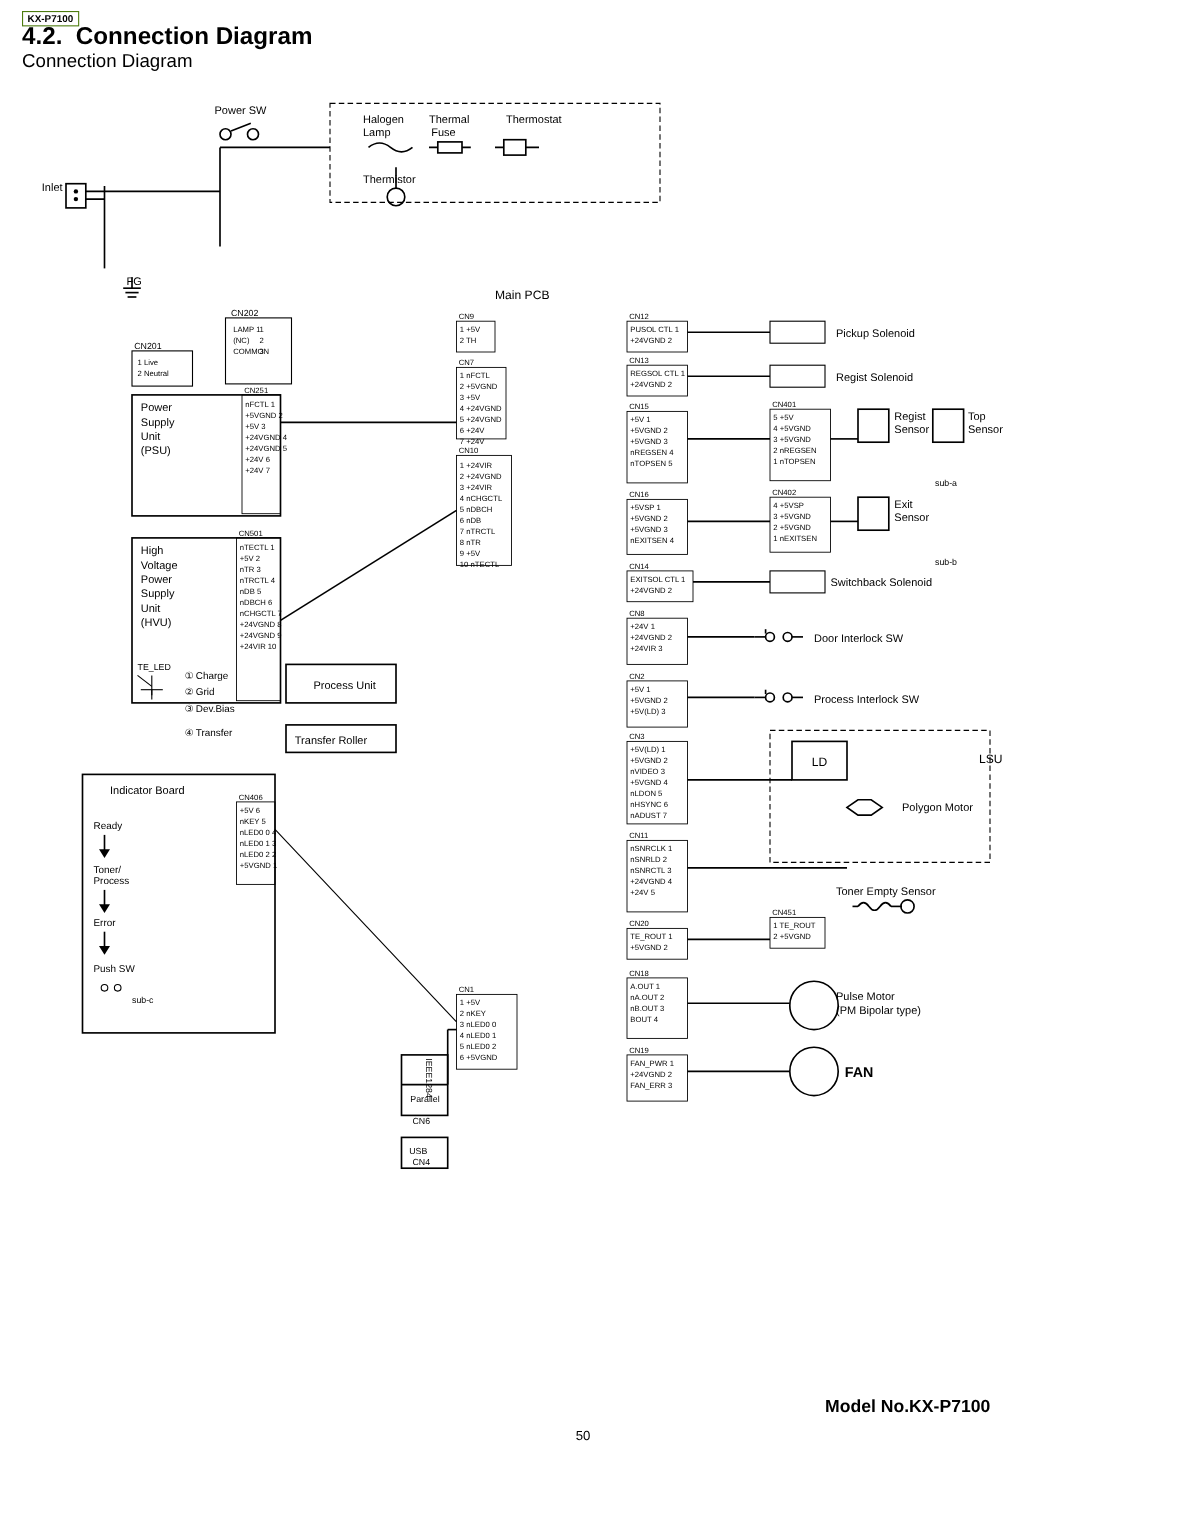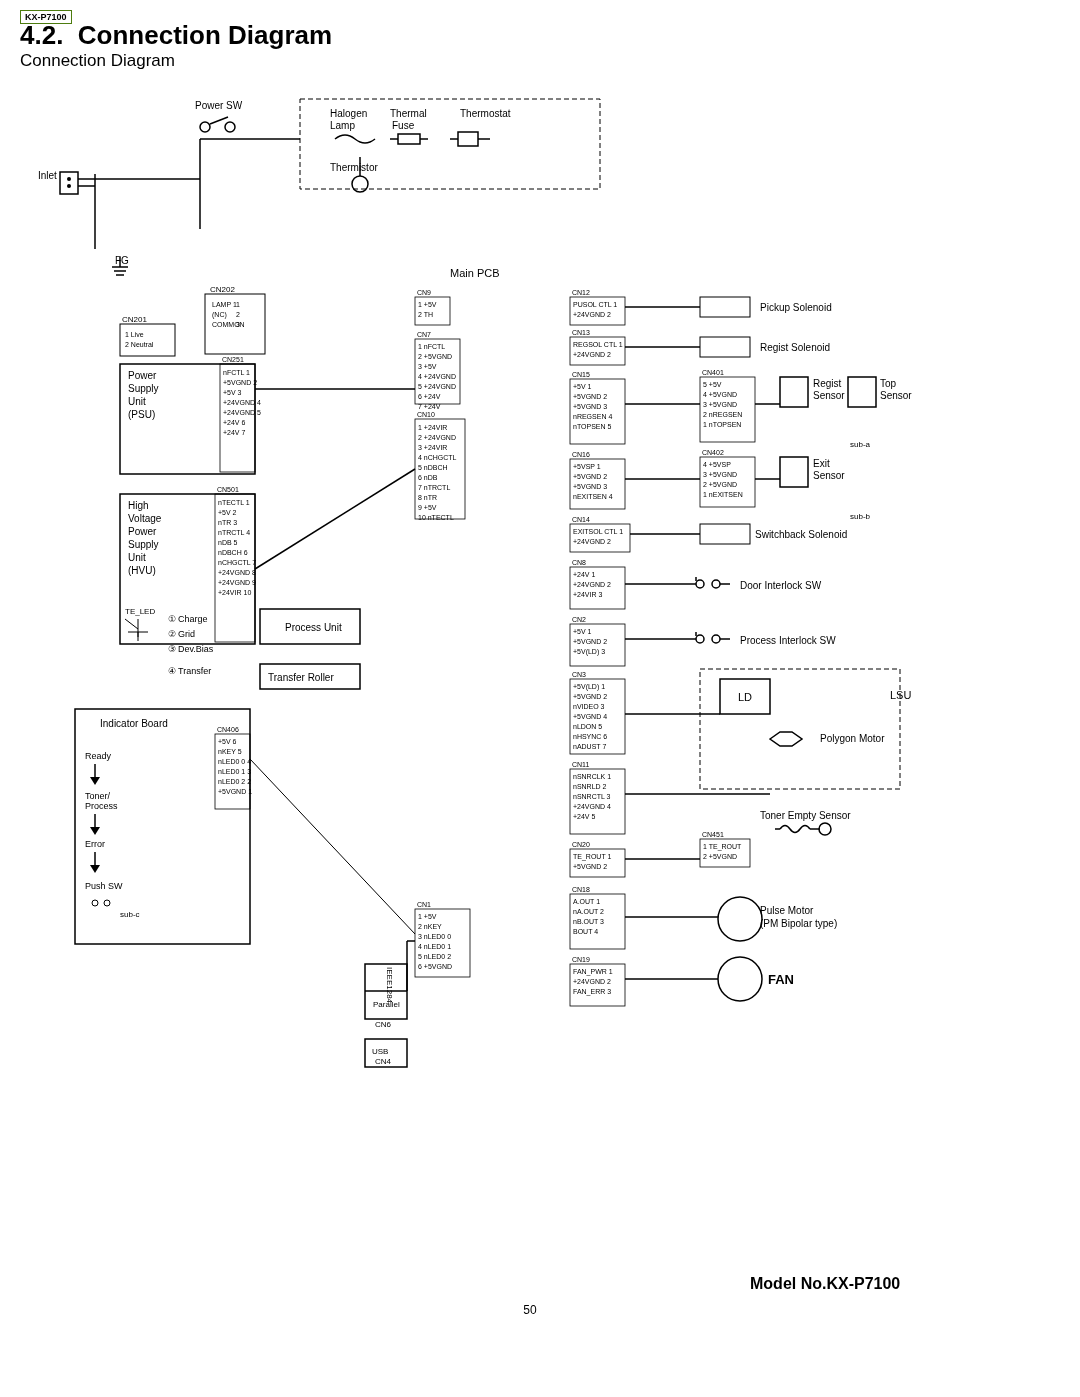--- a/index.html
+++ b/index.html
@@ -19,21 +19,21 @@
       border: 1px solid #4d7c0f;
       display: inline-block;
       padding: 1px 4px;
       font-size: 9px;
       font-weight: bold;
       position: absolute;
       top: 10px;
       left: 20px;
     }
     h1 {
-      font-size: 26px;
+      font-size: 22px;
       font-weight: bold;
       margin-top: 10px;
       margin-left: 0;
       padding-left: 0;
     }
     h2 {
       font-size: 17px;
       font-weight: normal;
       margin-bottom: 8px;
     }

